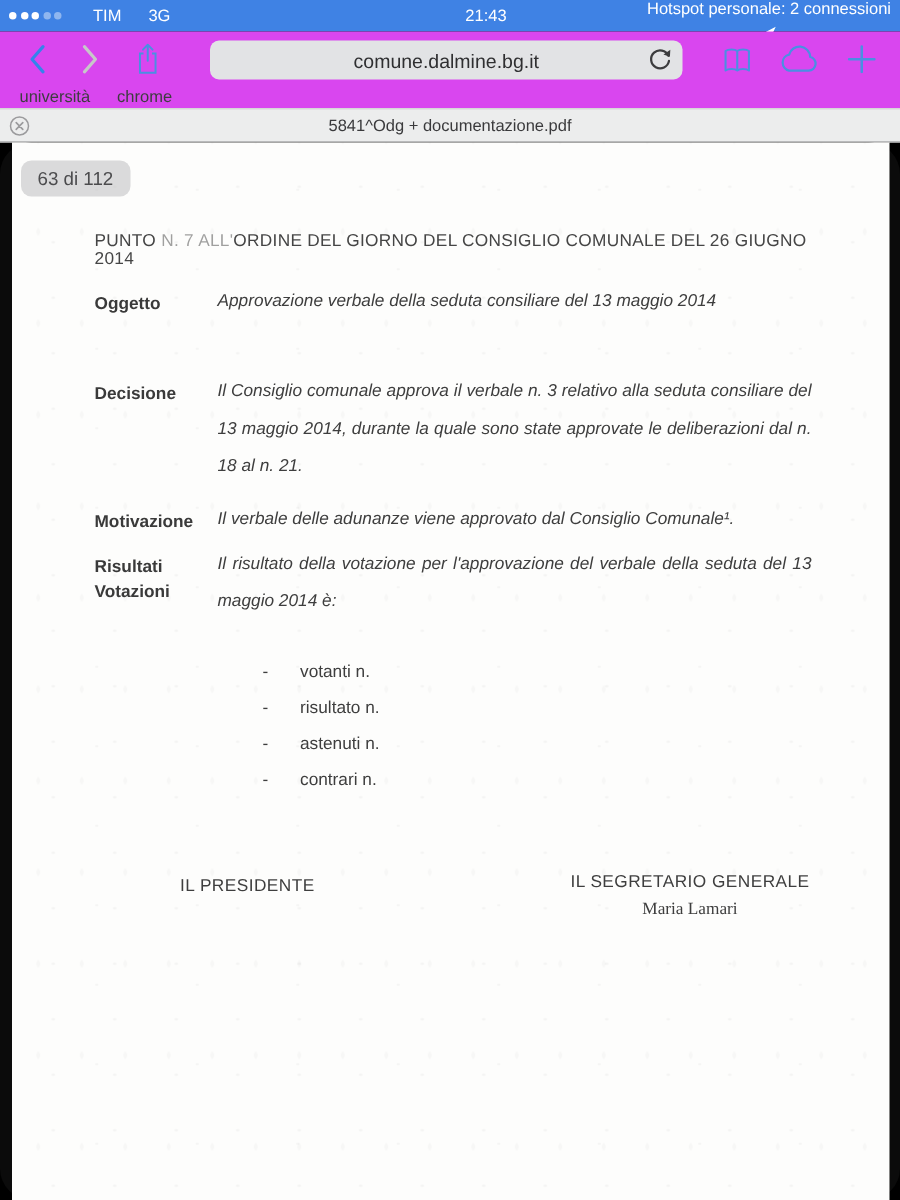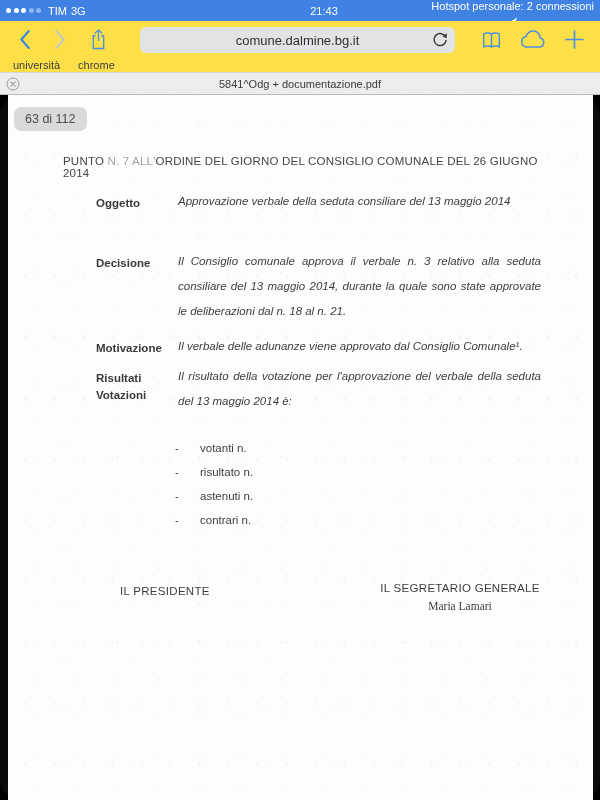--- a/index.html
+++ b/index.html
@@ -8,35 +8,35 @@
     font-family:"Liberation Sans", sans-serif;
     width:600px; height:800px; position:relative; overflow:hidden; background:#000;
   }
 
   
   .status-bar {
     position:absolute; top:0; left:0; width:600px; height:21px;
     background:#3f82e4; color:#fff; font-size:11px;
     display:flex; align-items:center; padding:0 6px;
   }
-  .sb-left { display:flex; align-items:center; gap:4px; }
+  .sb-left { display:flex; align-items:center; gap:18px; }
   .signal-dots { display:flex; gap:2.5px; margin-right:3px; }
   .signal-dots i { width:5px; height:5px; border-radius:50%; background:#fff; display:block; }
   .signal-dots i.empty { background:rgba(255,255,255,.42); }
   .sb-time { position:absolute; left:0; right:0; text-align:center;padding-left:48px; }
   .sb-right { position:absolute; right:6px; top:0; height:21px; display:flex; align-items:center; gap:5px;flex-direction:column; }
   .loc-arrow svg { display:block; }
   .bt-glyph { opacity:.55; font-size:11px; }
   .battery { display:flex; align-items:center; }
   .battery .shell { width:19px; height:9px; border:1px solid rgba(255,255,255,.95); border-radius:2px; padding:1px; }
   .battery .fill { height:100%; width:34%; background:#fff; border-radius:1px; }
   .battery .nub { width:2px; height:4px; background:rgba(255,255,255,.95); border-radius:0 1px 1px 0; margin-left:1px; }
 
   
-  .toolbar-wrap { position:absolute; top:21px; left:0; width:600px; height:51px; background:#fde047;text-decoration:underline; }
+  .toolbar-wrap { position:absolute; top:21px; left:0; width:600px; height:51px; background:#d946ef;text-decoration:underline; }
   .toolbar { position:relative; height:37px; }
   .tb-btn { position:absolute; top:0; height:37px; display:flex; align-items:center; justify-content:center; }
   .btn-back { left:10px; width:28px; }
   .btn-fwd { left:46px; width:28px; }
   .btn-share { left:84px; width:28px; }
   .btn-book { left:476px; width:30px; }
   .btn-cloud { left:516px; width:34px; }
   .btn-plus { left:560px; width:28px; }
   .url-field {
     position:absolute; left:140px; top:6px; width:315px; height:26px;
@@ -71,21 +71,21 @@
     background-position:7px 11px, 23px 5px, 3px 29px;
   }
   .page-indicator {
     position:absolute; left:6px; top:12px; background:rgba(190,190,192,.55);
     color:#4c4c4e; font-size:12.5px; padding:5px 11px; border-radius:7px;
   }
   .doc { color:#3e3e3e; font-size:11.5px; }
   .doc-title { position:absolute; left:55px; top:60px; width:500px; letter-spacing:.2px; color:#454545; }
   .doc-title .faded { opacity:.5; }
   .sec { position:absolute; left:55px; display:flex; width:478px; }
-  .sec-label { width:82px; flex:0 0 82px; font-weight:bold; color:#3a3a3a; line-height:17px;margin-left:33px; }
+  .sec-label { width:82px; flex:0 0 82px; font-weight:bold; color:#3a3a3a; line-height:17px; }
   .sec-text { width:396px; line-height:25px; margin-top:-6px;font-style:italic; }
   .just { text-align:justify; }
   .sec-oggetto { top:100px; }
   .sec-decisione { top:160px; }
   .sec-motivazione { top:245px; }
   .sec-risultati { top:275px; }
   .bullets { position:absolute; left:167px; top:347px; }
   .bullet-row { display:flex; height:24px; align-items:flex-start; }
   .bullet-dash { width:25px; color:#3e3e3e; }
   .signatures { position:absolute; left:0; top:487px; width:585px; }

